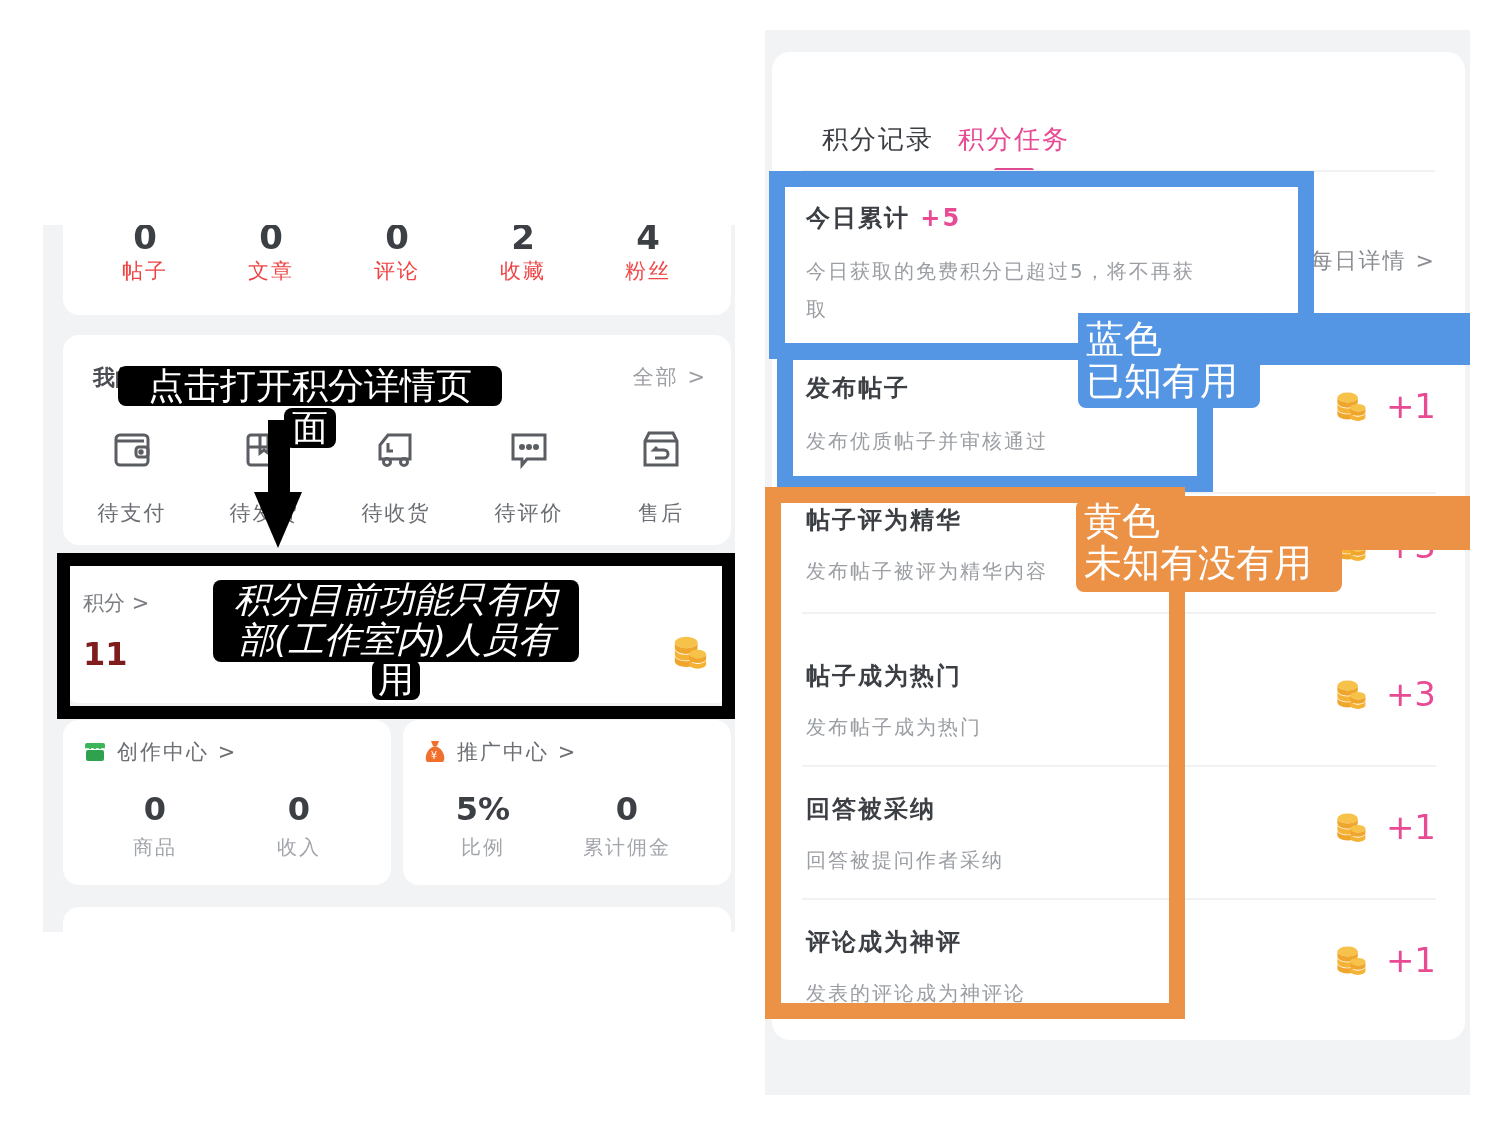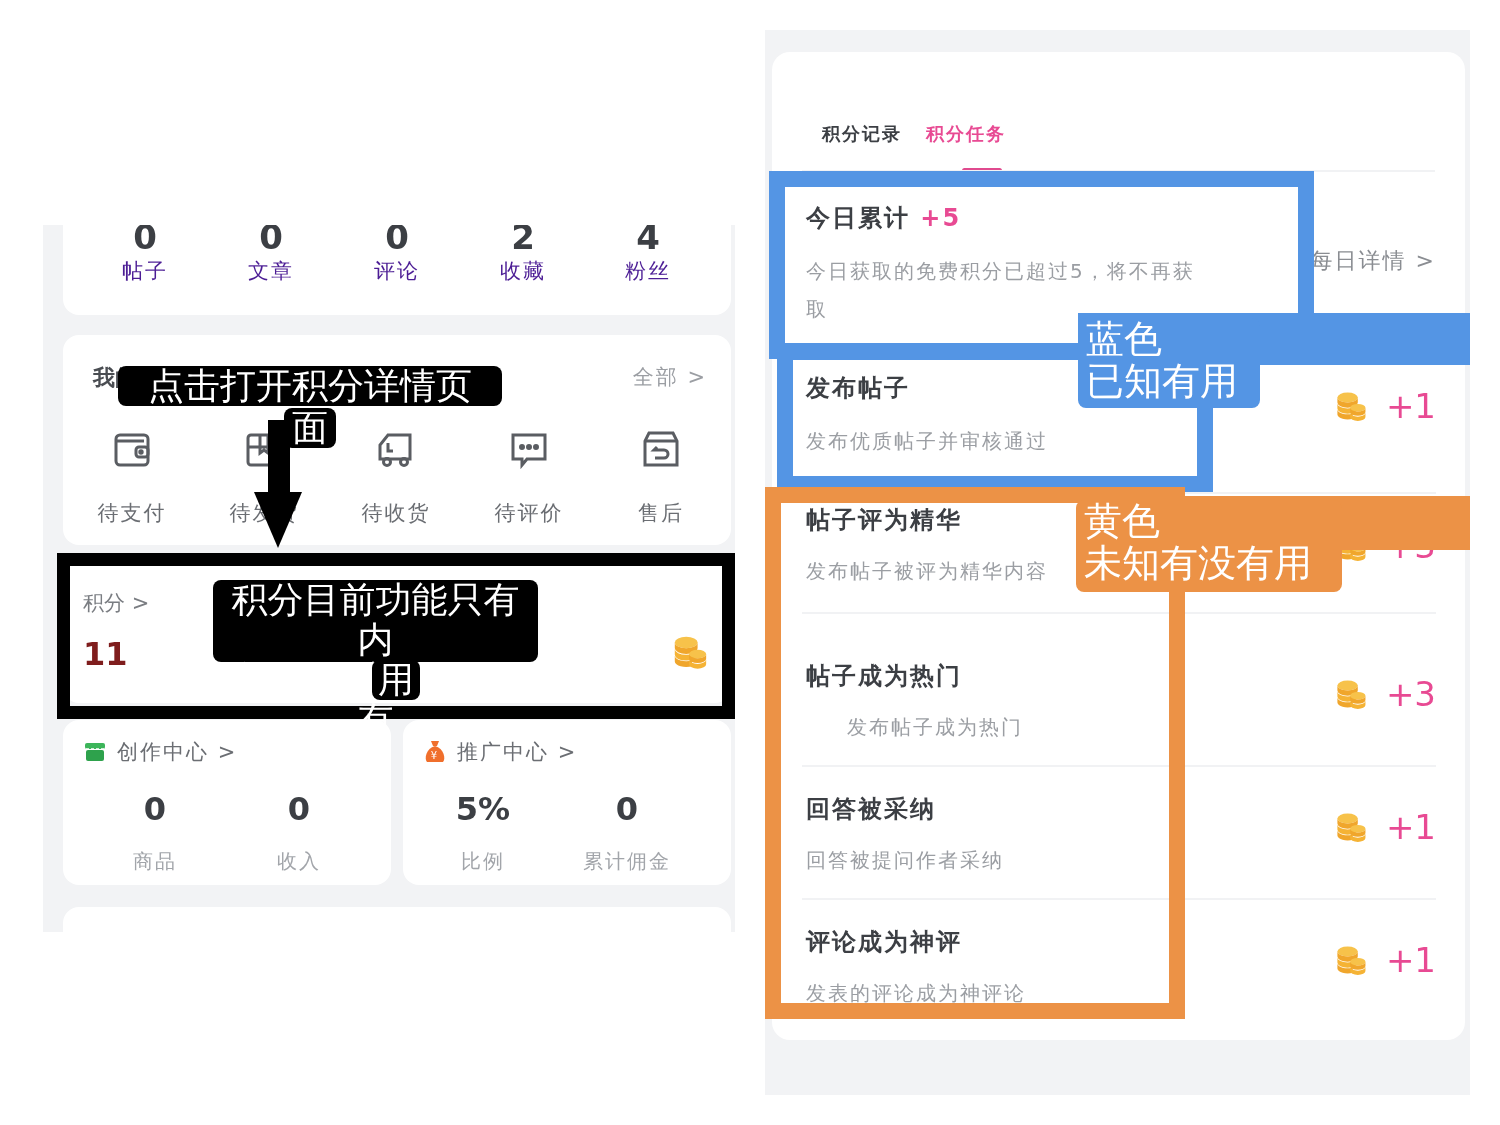--- a/index.html
+++ b/index.html
@@ -5,55 +5,55 @@
   * { box-sizing: border-box; margin: 0; padding: 0; }
   html, body { width: 1500px; height: 1125px; background: #ffffff; overflow: hidden; }
   body { position: relative; font-family: "DejaVu Sans", "Liberation Sans", sans-serif; color: #3c3f44; }
 
   
   .left-panel { position: absolute; left: 43px; top: 225px; width: 692px; height: 707px; background: #f2f3f5; overflow: hidden; }
   .card { position: absolute; background: #ffffff; border-radius: 16px; }
   .stats-card { left: 20px; top: -40px; width: 668px; height: 130px; }
   .stat { position: absolute; width: 100px; text-align: center; }
   .stat-num { position: absolute; top: 32px; width: 100%; font-size: 34px; font-weight: bold; color: #3c3f44; }
-  .stat-label { position: absolute; top: 72px; width: 100%; font-size: 21px; color: #4c1d95; letter-spacing: 2px; }
+  .stat-label { position: absolute; top: 72px; width: 100%; font-size: 21px; color: #ef4444; letter-spacing: 2px; }
 
   .orders-card { left: 20px; top: 110px; width: 668px; height: 210px; }
   .orders-title { position: absolute; left: 30px; top: 28px; font-size: 22px; color: #4a4d52; font-weight: bold; }
   .orders-all { position: absolute; right: 24px; top: 28px; font-size: 21px; color: #9b9ea3; letter-spacing: 2px; }
   .order-item { position: absolute; top: 92px; width: 110px; text-align: center; }
   .order-icon { display: block; margin: 0 auto; width: 44px; height: 44px; }
   .order-label { display: block; margin-top: 28px; font-size: 21px; color: #6b6e73; letter-spacing: 2px; }
 
   .points-card { left: 20px; top: 338px; width: 668px; height: 140px; }
   .points-label { position: absolute; left: 20px; top: 26px; font-size: 21px; color: #7a7d82; }
   .points-value { position: absolute; left: 20px; top: 72px; font-size: 32px; color: #7f1d1d; font-weight: bold; }
   .points-coin { position: absolute; right: 22px; top: 70px; width: 38px; height: 38px; }
 
   .half-card { top: 495px; width: 328px; height: 165px; }
   .create-card { left: 20px; }
   .promo-card { left: 360px; }
   .half-head { position: absolute; left: 20px; top: 18px; font-size: 21px; color: #6b6e73; display: flex; align-items: center; gap: 10px; letter-spacing: 2px; }
   .half-stat { position: absolute; top: 70px; width: 140px; text-align: center; }
   .half-num { font-size: 32px; font-weight: bold; color: #3c3f44; }
-  .half-lbl { margin-top: 20px; font-size: 20px; color: #a2a5aa; letter-spacing: 2px; }
+  .half-lbl { margin-top: 6px; font-size: 20px; color: #a2a5aa; letter-spacing: 2px; }
 
   .bottom-card { left: 20px; top: 682px; width: 668px; height: 60px; }
 
   
   .anno-black-box { position: absolute; left: 57px; top: 553px; width: 678px; height: 166px; border: 13px solid #000000; pointer-events: none; }
   .bubble-black { position: absolute; background: #000000; color: #ffffff; border-radius: 8px; font-size: 36px; line-height: 40px; text-align: center; padding: 0 10px; font-family: "DejaVu Sans", sans-serif; }
   .arrow-shaft { position: absolute; left: 268px; top: 420px; width: 22px; height: 80px; background: #000000; }
   .arrow-head { position: absolute; left: 254px; top: 492px; width: 0; height: 0; border-left: 24px solid transparent; border-right: 24px solid transparent; border-top: 56px solid #000000; }
 
   
   .right-panel { position: absolute; left: 765px; top: 30px; width: 705px; height: 1065px; background: #f2f3f5; }
   .right-card { position: absolute; left: 7px; top: 22px; width: 693px; height: 988px; background: #ffffff; border-radius: 18px; }
   .tabs { position: absolute; left: 50px; top: 70px; display: flex; gap: 24px; }
-  .tab { font-size: 18px; font-weight: bold; color: #3c3f44; position: relative; letter-spacing: 2px; }
+  .tab { font-size: 26px; font-weight: normal; color: #3c3f44; position: relative; letter-spacing: 2px; }
   .tab.active { color: #e84a93; }
   .tab.active::after { content: ""; position: absolute; left: 36px; top: 46px; width: 40px; height: 5px; border-radius: 3px; background: #e04a8e; }
   .tab-divider { position: absolute; left: 30px; right: 30px; top: 118px; height: 2px; background: #f1f2f4; }
 
   .task-row { position: absolute; left: 30px; width: 634px; }
   .task-row .divider { position: absolute; left: 0; right: 0; bottom: 0; height: 2px; background: #f1f2f4; }
   .task-title { position: absolute; left: 4px; font-size: 24px; font-weight: bold; color: #3c3f44; letter-spacing: 2px; }
   .task-desc { position: absolute; left: 4px; font-size: 20px; color: #9b9ea3; letter-spacing: 2px; line-height: 38px; }
   .task-plus { color: #e84a93; }
   .reward { position: absolute; right: 0; display: flex; align-items: center; gap: 18px; }
@@ -208,21 +208,21 @@
 
 <div class="anno-black-box"></div>
 <div class="arrow-shaft"></div>
 <div class="arrow-head"></div>
 <div class="bubble-black" style="left:118px; top:366px; width:384px;">
   <div>点击打开积分详情页</div>
 </div>
 <div class="bubble-black" style="left:284px; top:408px; width:52px; padding:0;">
   <div>面</div>
 </div>
-<div class="bubble-black" style="left:213px; top:580px; width:325px; height:82px;">
+<div class="bubble-black" style="left:213px; top:580px; width:366px; height:82px;font-style:italic;">
   <div>积分目前功能只有内</div>
   <div>部(工作室内)人员有</div>
 </div>
 <div class="bubble-black" style="left:372px; top:660px; width:48px; padding:0;">
   <div>用</div>
 </div>
 
 <div class="right-panel">
   <div class="right-card">
     <div class="tabs">
@@ -262,21 +262,21 @@
         <svg class="reward-coin">
             <use href="#coin"></use>
           </svg>
         <span class="reward-val">+3</span>
       </div>
       <div class="divider"></div>
     </div>
 
     <div class="task-row" style="top:582px; height:133px;">
       <div class="task-title" style="top:26px;">帖子成为热门</div>
-      <div class="task-desc" style="top:74px;margin-left:41px;">发布帖子成为热门</div>
+      <div class="task-desc" style="top:74px;">发布帖子成为热门</div>
       <div class="reward" style="top:40px;">
         <svg class="reward-coin">
             <use href="#coin"></use>
           </svg>
         <span class="reward-val">+3</span>
       </div>
       <div class="divider"></div>
     </div>
 
     <div class="task-row" style="top:715px; height:133px;">

